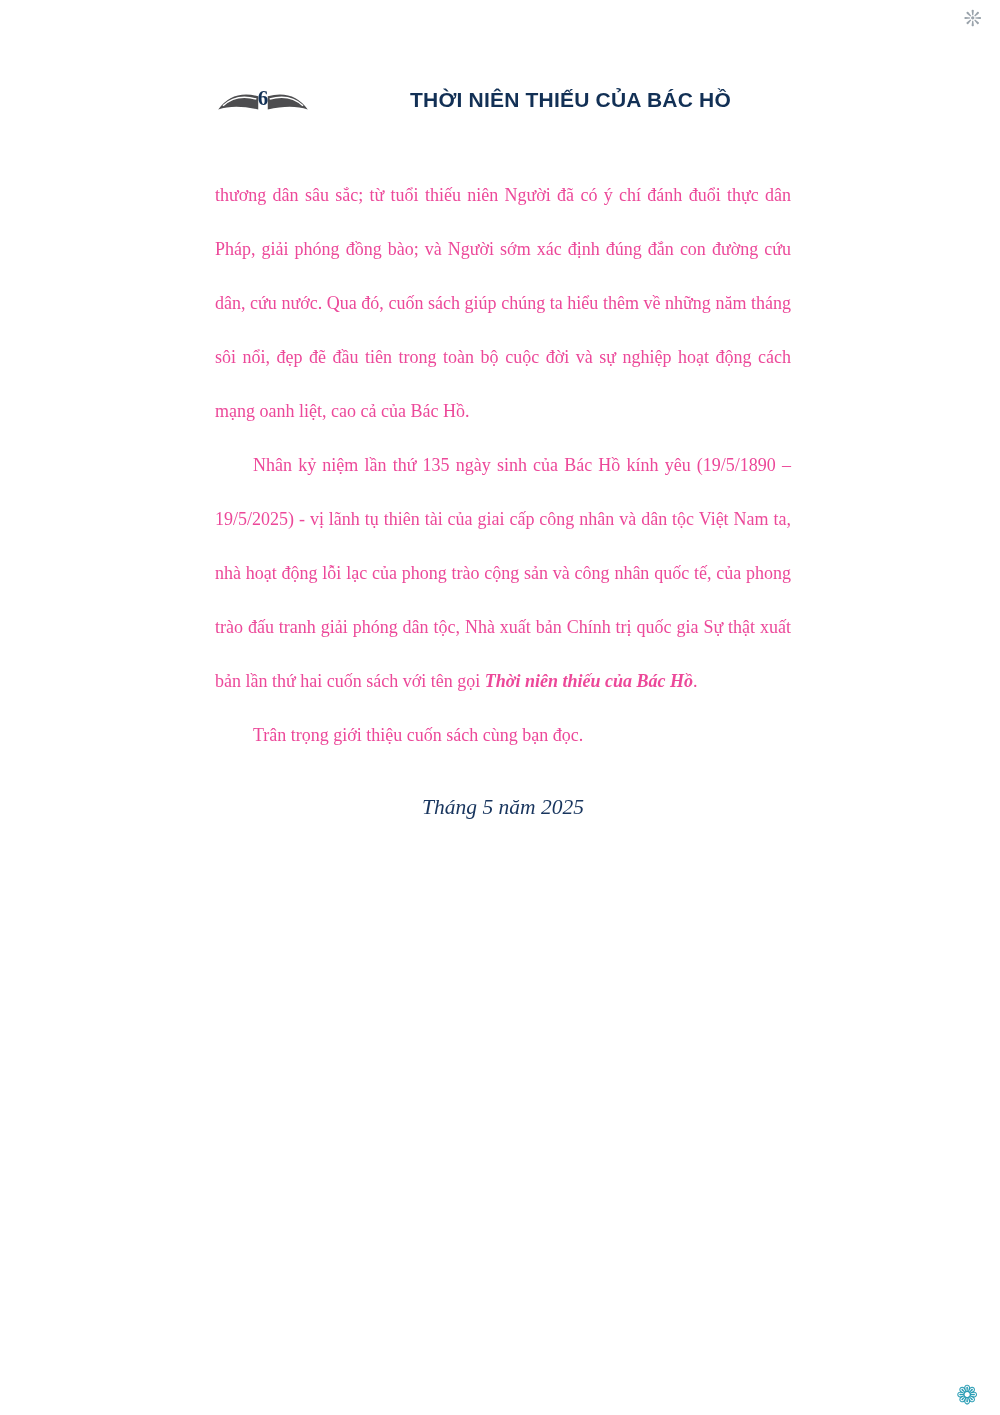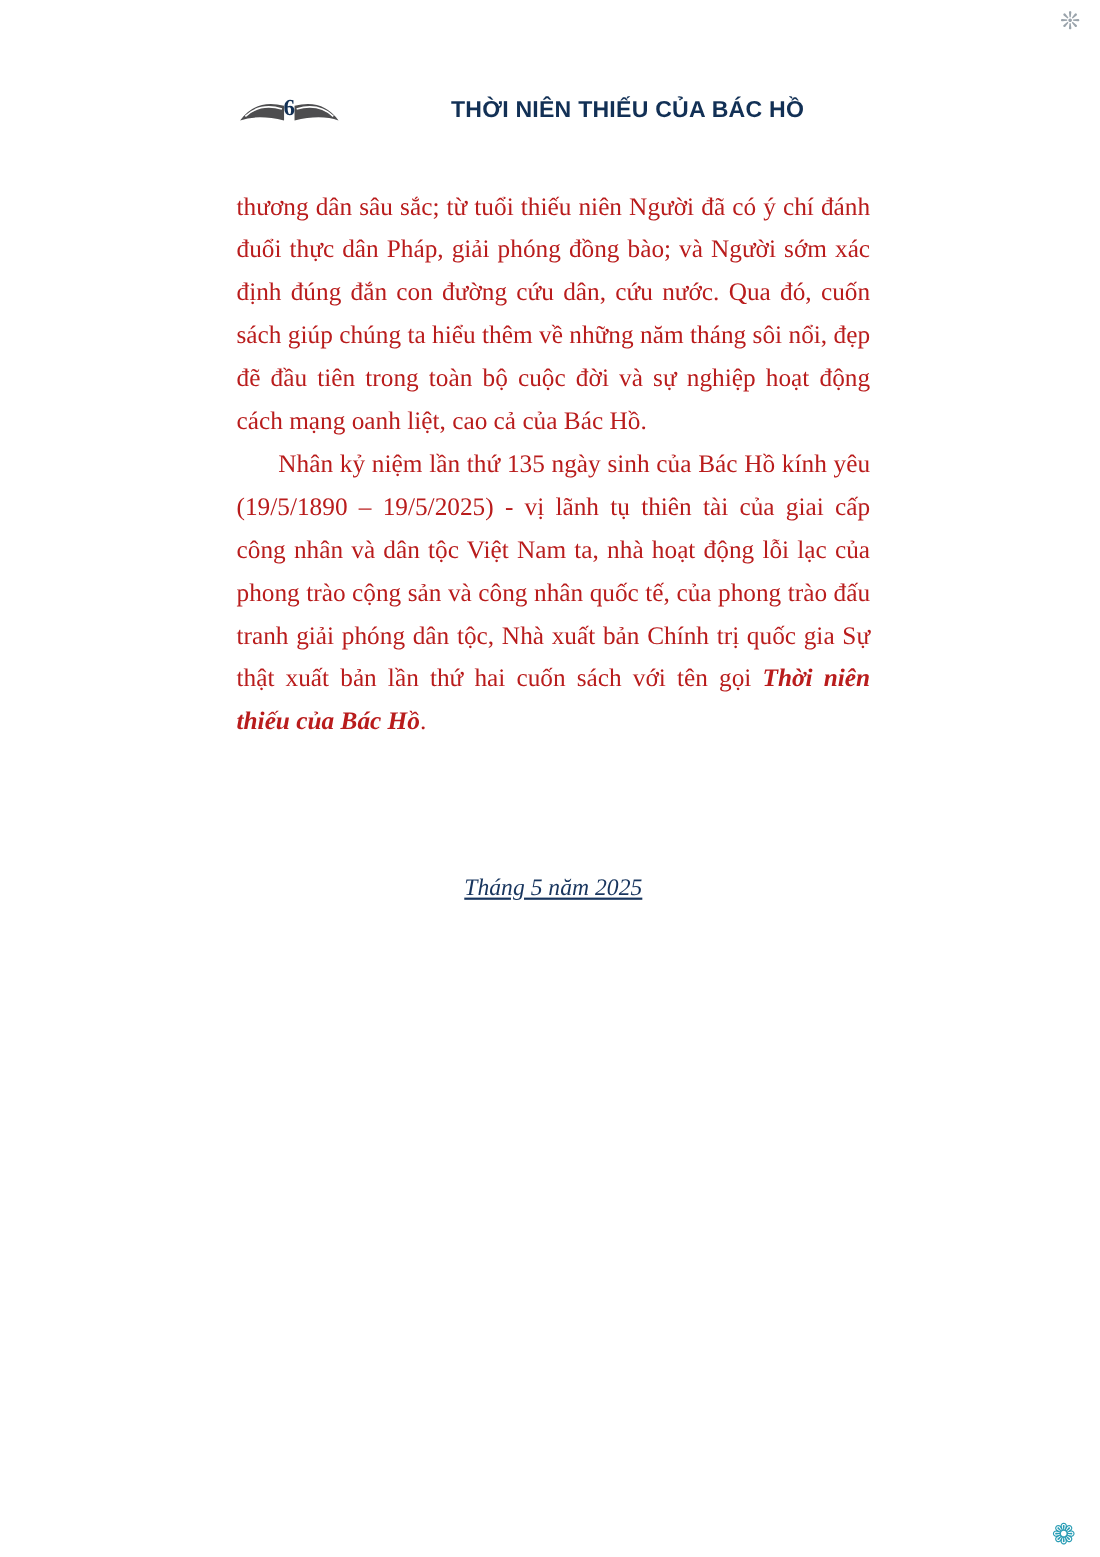--- a/index.html
+++ b/index.html
@@ -74,44 +74,43 @@
     color: #123055;
     padding-left: 40px;
   }
 
   
   .body-text {
     position: absolute;
     top: 168px;
     left: 215px;
     width: 576px;
-    font-size: 23px;
-    line-height: 39px;
+    font-size: 18px;
+    line-height: 54px;
     text-align: justify;
-    color: #b91c1c;
+    color: #ec4899;
   }
   .body-text p { margin: 0; }
   .body-text p.indent { text-indent: 38px; }
   .inline-book-title {
     font-weight: bold;
     font-style: italic;
   }
 
   .signoff {
     position: absolute;
     left: 215px;
     width: 576px;
     text-align: center;
     color: #18355e;
   }
   .signoff-date {
     top: 795px;
     font-style: italic;
     font-size: 21.5px;
-    text-decoration: underline;
   }
   .signoff-publisher {
     top: 833px;
     font-size: 23px;
     letter-spacing: 0.3px;
   }
 </style>
 </head>
 <body>
 
@@ -128,19 +127,20 @@
         <path d="M92 27 Q78 14 57 20" stroke="#ffffff" stroke-width="1.6" fill="none"></path>
       </svg>
       <span class="page-number">6</span>
     </div>
     <div class="header-title">THỜI NIÊN THIẾU CỦA BÁC HỒ</div>
   </div>
 
   <div class="body-text">
     <p>thương dân sâu sắc; từ tuổi thiếu niên Người đã có ý chí đánh đuổi thực dân Pháp, giải phóng đồng bào; và Người sớm xác định đúng đắn con đường cứu dân, cứu nước. Qua đó, cuốn sách giúp chúng ta hiểu thêm về những năm tháng sôi nổi, đẹp đẽ đầu tiên trong toàn bộ cuộc đời và sự nghiệp hoạt động cách mạng oanh liệt, cao cả của Bác Hồ.</p>
     <p class="indent"><span>Nhân kỷ niệm lần thứ 135 ngày sinh của Bác Hồ kính yêu (19/5/1890 – 19/5/2025) - vị lãnh tụ thiên tài của giai cấp công nhân và dân tộc Việt Nam ta, nhà hoạt động lỗi lạc của phong trào cộng sản và công nhân quốc tế, của phong trào đấu tranh giải phóng dân tộc, Nhà xuất bản Chính trị quốc gia Sự thật xuất bản lần thứ hai cuốn sách với tên gọi </span><span class="inline-book-title">Thời niên thiếu của Bác Hồ</span><span>.</span></p>
+    <p class="indent">Trân trọng giới thiệu cuốn sách cùng bạn đọc.</p>
   </div>
 
   <div class="signoff signoff-date">Tháng 5 năm 2025</div>
 
   <div class="corner-icon bottom-right">❁</div>
 
 </div>
 
 </body></html>

